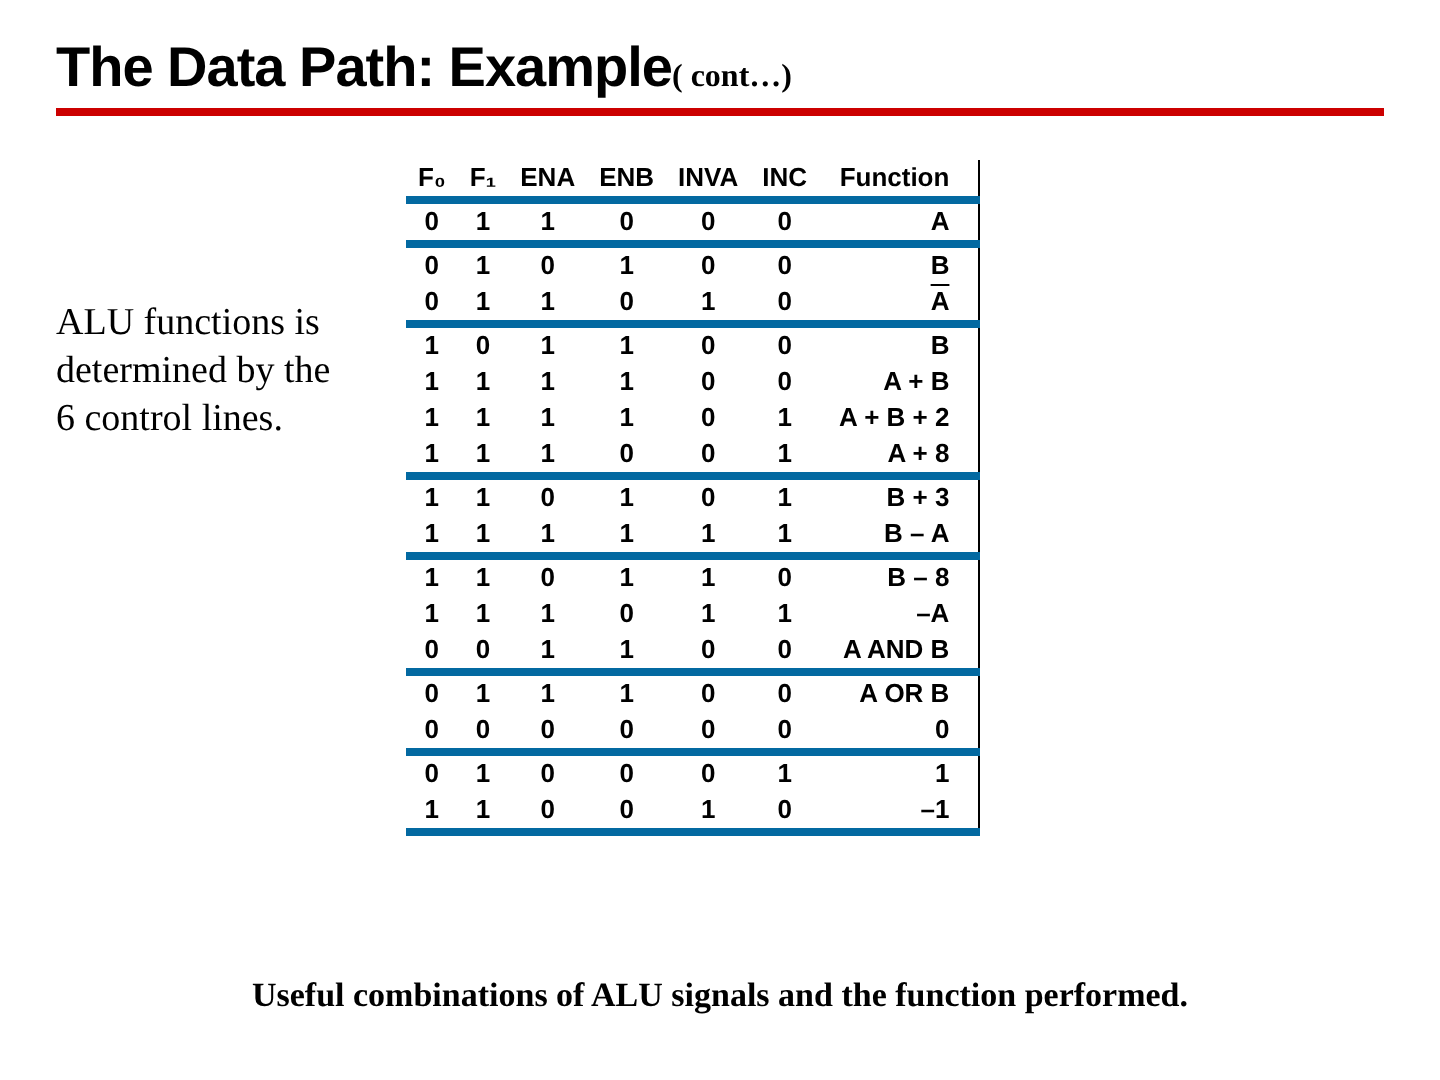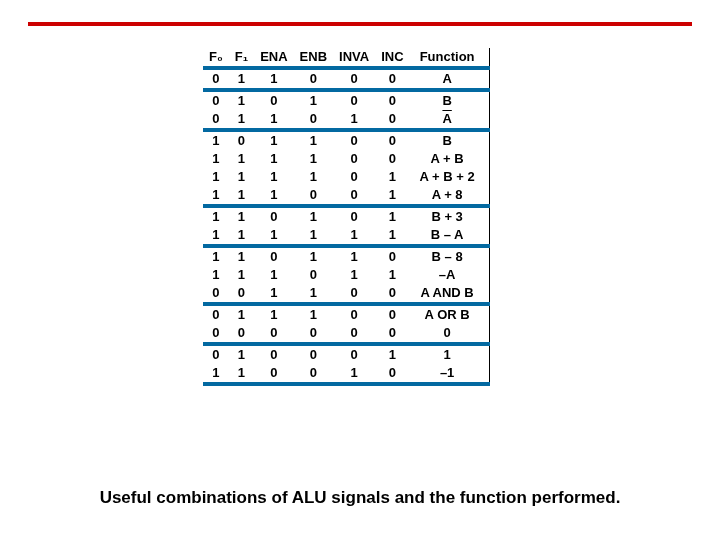--- a/index.html
+++ b/index.html
@@ -63,53 +63,57 @@
   table.alu th, table.alu td {
     padding: 1px 6px 2px 6px;
     text-align: center;
     font-weight: bold;
     white-space: nowrap;
   }
   table.alu th {
     font-weight: 900;
   }
   table.alu th.fn, table.alu td.fn {
-    text-align: center;
+    text-align: right;
     padding-left: 10px;
     padding-right: 14px;
   }
   .hline td, .hline th {
     border-bottom: 4px solid #0369a1;
   }
   .vr {
     border-right: 1px solid #000;
   }
   .overbar {
     text-decoration: overline;
   }
   .caption {
     position: absolute;
     left: 0;
     right: 0;
     bottom: 32px;
-    font-family: Liberation Sans, sans-serif;
+    font-family: Liberation Serif, serif;
     font-weight: bold;
     font-size: 17px;
     text-align: center;
     line-height: 1.25;
     padding: 0 40px;
   }
 </style>
 </head>
 <body>
 
 <div class="slide">
+  <div>
+    <span class="title-line">The Data Path: Example</span><span class="title-cont">( cont…)</span>
+  </div>
   <hr class="rule">
 
   <div class="body">
+    <div class="sidetext">ALU functions is determined by the 6 control lines.</div>
 
     <div class="tablewrap">
       <table class="alu">
         <thead>
             <tr class="hline">
               <th>F₀</th>
               <th>F₁</th>
               <th>ENA</th>
               <th>ENB</th>
               <th>INVA</th>

